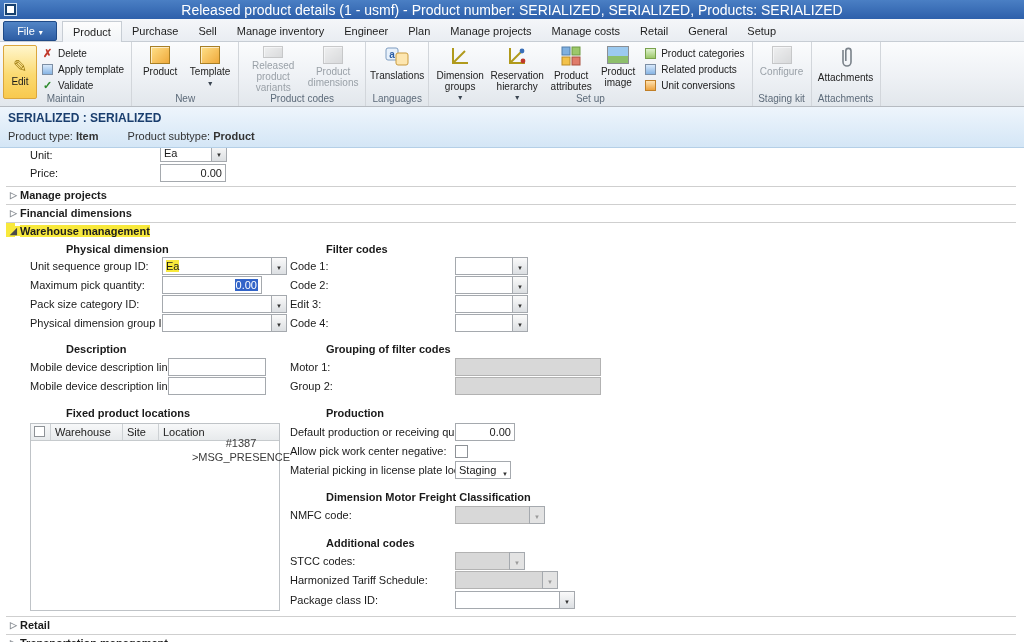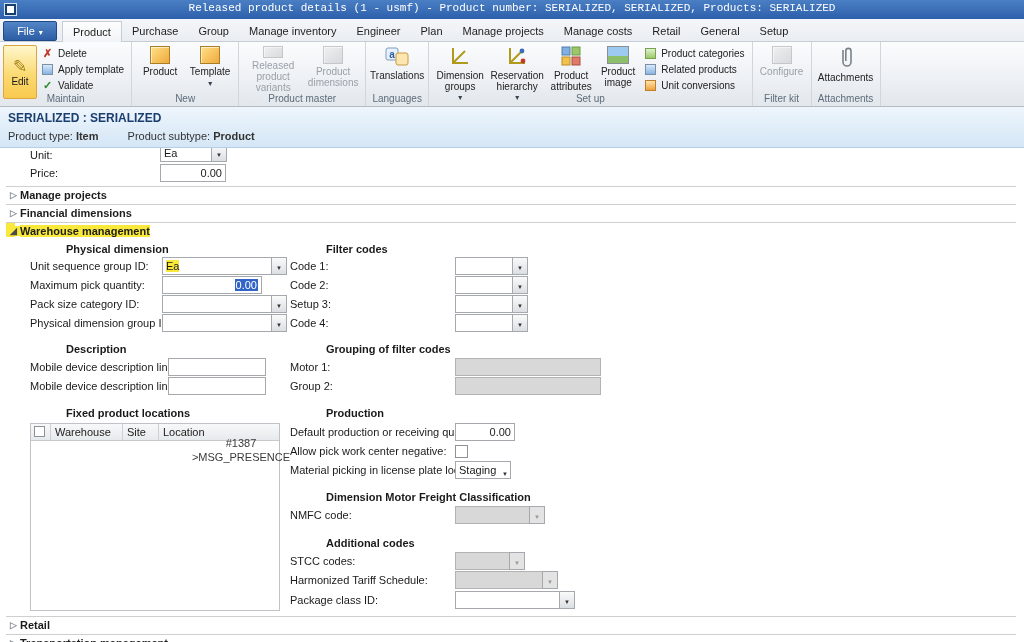--- a/index.html
+++ b/index.html
@@ -3,21 +3,21 @@
 <meta charset="utf-8">
 <style>
   * { margin:0; padding:0; box-sizing:border-box; }
   html,body { width:1024px; height:642px; overflow:hidden; background:#fff;
               font-family:"Liberation Sans", sans-serif; font-size:11px; color:#1a1a1a; }
   .app { position:relative; width:1024px; height:642px; background:#fff; }
 
   
   .titlebar { position:absolute; top:0; left:0; right:0; height:35px;
               background:linear-gradient(#4a7fc4,#2a5ca8 60%,#234f93);
-              color:#fff; font-size:11px;font-family:Liberation Mono, monospace; }
+              color:#fff; font-size:14px; }
   .win-icon { position:absolute; left:4px; top:3px; width:13px; height:13px;
               background:#16406f; border:1px solid #cfe0f2; }
   .win-icon::after { content:""; position:absolute; left:2px; top:2px; width:7px; height:7px; background:#fff; }
   .title-text { position:absolute; left:0; right:0; top:2px; text-align:center; white-space:nowrap; }
 
   
   .tabrow { position:absolute; top:19px; left:0; right:0; height:23px;
             background:linear-gradient(#f4f6f9,#e9edf2); border-bottom:1px solid #c7cdd4; }
   .file-btn { position:absolute; left:3px; top:2px; width:54px; height:20px;
               background:linear-gradient(#5285c6,#2d5da4); border:1px solid #1f4a87; border-radius:2px;
@@ -105,21 +105,21 @@
   <div class="titlebar">
     <div class="win-icon"></div>
     <div class="title-text">Released product details (1 - usmf) - Product number: SERIALIZED, SERIALIZED, Products: SERIALIZED</div>
   </div>
 
   <div class="tabrow">
     <div class="file-btn"><span>File</span><span class="caret">▾</span></div>
     <div class="tabs">
       <div class="tab active">Product</div>
       <div class="tab">Purchase</div>
-      <div class="tab">Group</div>
+      <div class="tab">Sell</div>
       <div class="tab">Manage inventory</div>
       <div class="tab">Engineer</div>
       <div class="tab">Plan</div>
       <div class="tab">Manage projects</div>
       <div class="tab">Manage costs</div>
       <div class="tab">Retail</div>
       <div class="tab">General</div>
       <div class="tab">Setup</div>
     </div>
   </div>
@@ -175,21 +175,21 @@
       <div class="rbody">
         <div class="bigbtn disabled" style="width:62px">
           <span class="bicon icon-cube"></span>
           <span>Released product variants</span>
         </div>
         <div class="bigbtn disabled" style="width:58px">
           <span class="bicon icon-cube"></span>
           <span>Product dimensions</span>
         </div>
       </div>
-      <div class="rgroup-label">Product master</div>
+      <div class="rgroup-label">Product codes</div>
     </div>
 
     <div class="rgroup">
       <div class="rbody">
         <div class="bigbtn" style="width:56px">
           <span class="bicon">
             <svg width="24" height="20" viewBox="0 0 24 20">
               <rect x="1" y="2" width="12" height="12" rx="2" fill="#e8f1fb" stroke="#7d9cc0"></rect>
               <text x="7" y="12" text-anchor="middle" font-size="10" fill="#2b5da4" font-weight="bold">a</text>
               <rect x="11" y="7" width="12" height="12" rx="2" fill="#fde6b0" stroke="#c99b3f"></rect>
@@ -268,21 +268,21 @@
       <div class="rgroup-label">Set up</div>
     </div>
 
     <div class="rgroup">
       <div class="rbody">
         <div class="bigbtn disabled" style="width:52px">
           <span class="bicon icon-cube"></span>
           <span>Configure</span>
         </div>
       </div>
-      <div class="rgroup-label">Filter kit</div>
+      <div class="rgroup-label">Staging kit</div>
     </div>
 
     <div class="rgroup">
       <div class="rbody">
         <div class="bigbtn" style="width:62px">
           <span class="bicon">
             <svg width="18" height="22" viewBox="0 0 18 22">
                 <path d="M6 4 v12 a4 4 0 0 0 8 0 V5 a2.6 2.6 0 0 0 -5.2 0 v10" fill="none" stroke="#7a828a" stroke-width="1.6"></path>
               </svg>
           </span>
@@ -373,21 +373,21 @@
     <div class="hdr" style="left:290px;top:95px">Filter codes</div>
 
     <div class="lbl" style="left:290px;top:112px">Code 1:</div>
     <div class="inp" style="left:455px;top:109px;width:58px"></div>
     <div class="dd" style="left:512px;top:109px"><span>▼</span></div>
 
     <div class="lbl" style="left:290px;top:131px">Code 2:</div>
     <div class="inp" style="left:455px;top:128px;width:58px"></div>
     <div class="dd" style="left:512px;top:128px"><span>▼</span></div>
 
-    <div class="lbl" style="left:290px;top:150px">Setup 3:</div>
+    <div class="lbl" style="left:290px;top:150px">Edit 3:</div>
     <div class="inp" style="left:455px;top:147px;width:58px"></div>
     <div class="dd" style="left:512px;top:147px"><span>▼</span></div>
 
     <div class="lbl" style="left:290px;top:169px">Code 4:</div>
     <div class="inp" style="left:455px;top:166px;width:58px"></div>
     <div class="dd" style="left:512px;top:166px"><span>▼</span></div>
 
     <div class="hdr" style="left:290px;top:195px">Grouping of filter codes</div>
 
     <div class="lbl" style="left:290px;top:213px">Motor 1:</div>

